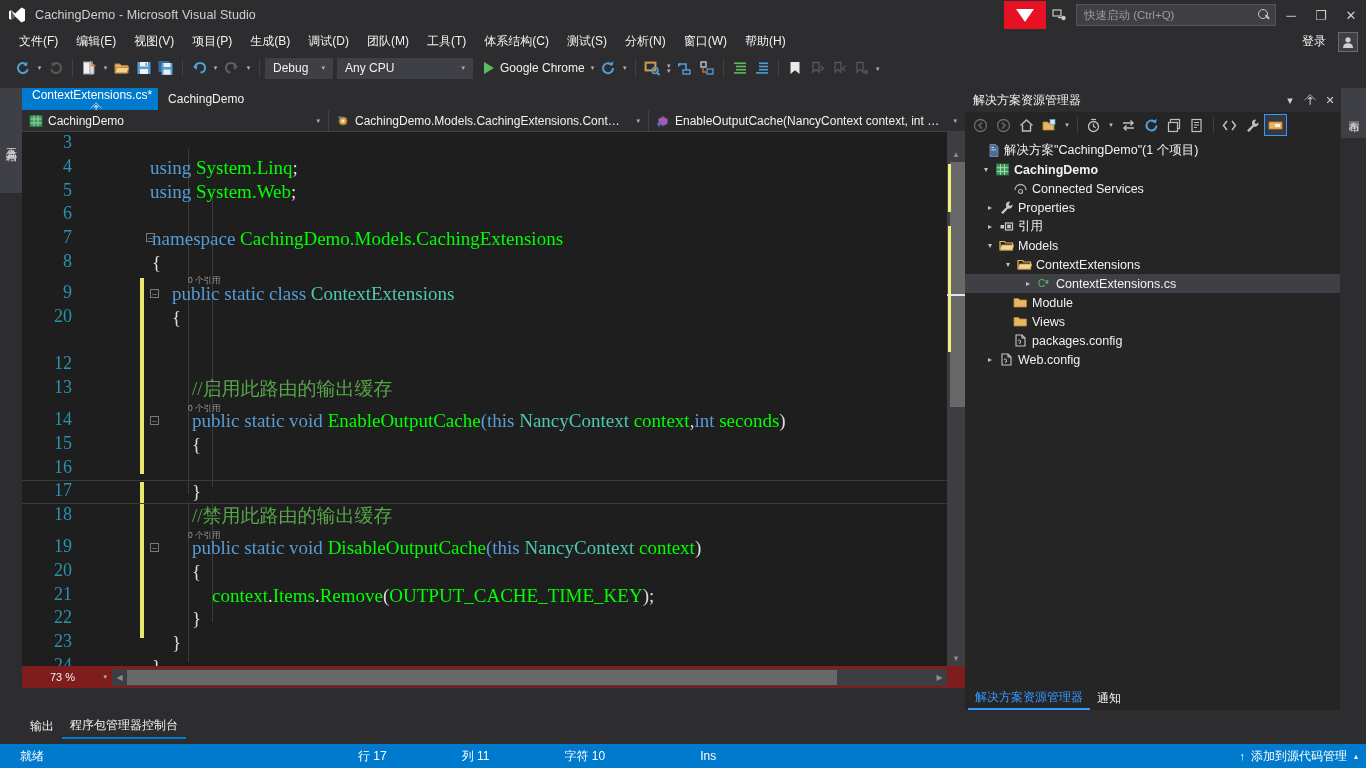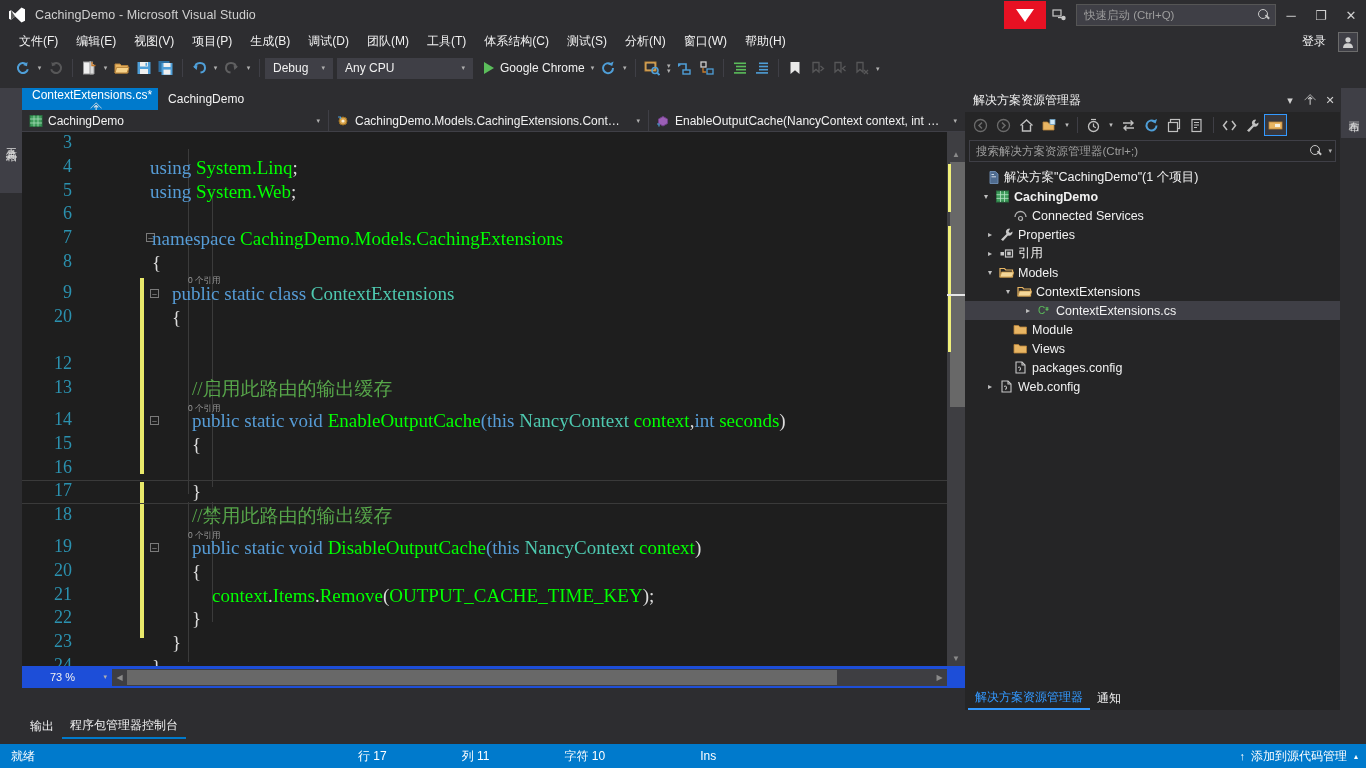--- a/index.html
+++ b/index.html
@@ -143,21 +143,21 @@
   
   .vscroll{position:absolute;right:0;top:44px;width:18px;height:534px;background:#3e3e42;}
   .vs-up,.vs-dn{width:18px;height:16px;display:flex;align-items:center;justify-content:center;color:#8a8a8a;font-size:8px;}
   .vs-thumb{position:absolute;left:3px;top:30px;width:15px;height:245px;background:#686868;}
   .vs-track-marks{position:absolute;left:0;top:16px;width:18px;height:502px;}
   .mark-yellow{position:absolute;left:1px;width:3px;background:#f0f07a;}
   .mark-white{position:absolute;left:0;width:18px;height:2px;background:#e6e6e6;}
   .splitter-h{position:absolute;right:0;top:44px;width:18px;height:14px;background:#3e3e42;
               display:flex;align-items:center;justify-content:center;color:#d0d0d0;font-size:10px;}
 
-  .hscroll-row{position:absolute;left:0;top:578px;width:943px;height:22px;background:#1d4ed8;display:flex;align-items:center;}
+  .hscroll-row{position:absolute;left:0;top:578px;width:943px;height:22px;background:#7f1d1d;display:flex;align-items:center;}
   .zoombox{width:62px;height:18px;margin-left:28px;display:flex;align-items:center;font-size:11px;color:#f1f1f1;}
   .zoombox .zc{margin-left:auto;font-size:7px;color:#b0b0b0;padding-right:5px;}
   .hscroll{position:relative;flex:1;height:17px;background:#3e3e42;margin-right:18px;}
   .hs-left,.hs-right{position:absolute;top:0;width:15px;height:17px;display:flex;align-items:center;justify-content:center;color:#8a8a8a;font-size:8px;}
   .hs-left{left:0;} .hs-right{right:0;}
   .hs-thumb{position:absolute;left:15px;top:1px;width:710px;height:15px;background:#686868;}
 
   
   .bottom-tabs{
     position:absolute;left:22px;top:714px;width:943px;height:24px;background:#2d2d30;display:flex;align-items:center;
@@ -203,21 +203,21 @@
     display:flex;align-items:center;justify-content:center;
   }
   .right-tab span{writing-mode:vertical-rl;font-size:11px;color:#d8d8d8;}
   .right-strip{position:absolute;left:1340px;top:88px;width:26px;height:622px;background:#2d2d30;}
 
   
   .statusbar{
     position:absolute;left:0;top:744px;width:1366px;height:24px;background:#007acc;
     display:flex;align-items:center;color:#fff;font-size:12px;
   }
-  .st-ready{padding-left:11px;width:300px;}
+  .st-ready{padding-left:20px;width:300px;}
   .st-cell{width:95px;}
   .st-right{margin-left:auto;display:flex;align-items:center;padding-right:8px;}
   .st-up{margin-right:6px;font-size:11px;}
   .st-caret{margin-left:7px;font-size:8px;}
   svg{display:block;}
 </style>
 </head>
 <body>
 
 <div class="app">
@@ -727,25 +727,20 @@
           </svg>
       </div>
       <div class="se-tb on">
         <svg width="15" height="15" viewBox="0 0 15 15">
             <rect x="1" y="4" width="13" height="7" fill="#e8b563" stroke="#b8833a" stroke-width=".8"></rect>
             <rect x="7" y="6" width="5" height="3" fill="#f6f0e0"></rect>
           </svg>
       </div>
     </div>
 
-    <div class="se-search">
-      <input type="text" placeholder="搜索解决方案资源管理器(Ctrl+;)" style="">
-      <div class="mag"></div>
-      <div style="font-size:7px;color:#b0b0b0;padding-left:5px">▾</div>
-    </div>
 
     <div class="se-tree">
 
       <div class="tnode" style="padding-left:4px">
         <span class="arrow"></span>
         <span class="tico">
           <svg width="15" height="15" viewBox="0 0 15 15">
               <path d="M5 1.5 L10.5 1.5 L13 4 L13 13.5 L5 13.5 Z" fill="#4f6b8f" stroke="#6f8fb5" stroke-width=".9"></path>
               <path d="M6.5 4.5 L9 4.5 M6.5 6.8 L11 6.8" stroke="#dfe8f2" stroke-width=".9"></path>
             </svg>

